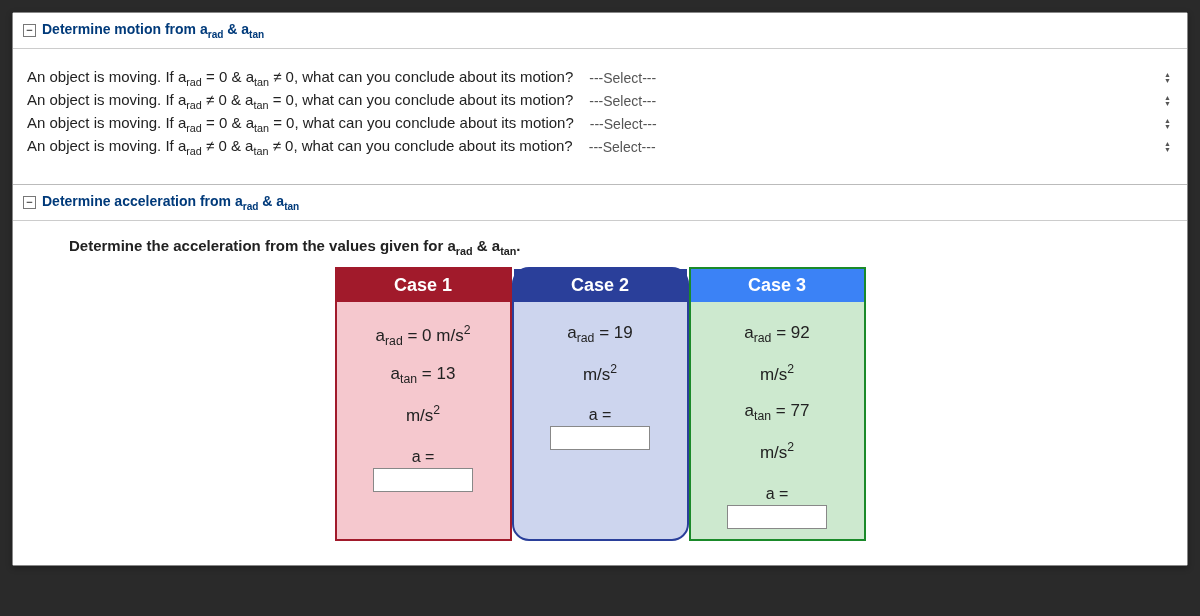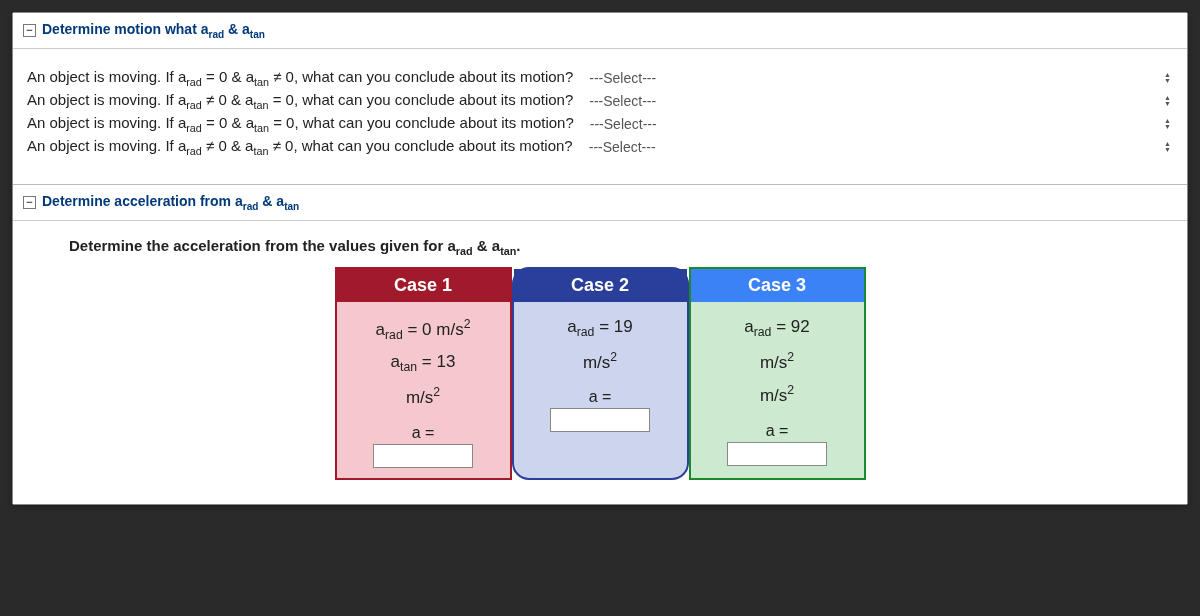--- a/index.html
+++ b/index.html
@@ -95,21 +95,21 @@
     color: #fff;
     font-weight: bold;
     padding: 6px 0;
     font-size: 18px;
   }
   .case-body {
     padding: 6px 10px 4px 10px;
     line-height: 1.35;
     font-size: 17px;
   }
-  .case-body .line { margin: 8px; }
+  .case-body .line { margin: 14px; }
   .case .eqlabel { margin-top: 2px; font-size: 16px; }
   .case input.ans {
     width: 100px;
     height: 24px;
     border: 1px solid #888;
     margin-top: 2px;
     font-size: 14px;
     padding: 2px 4px;
     background:#fff;
   }
@@ -131,21 +131,21 @@
   }
 </style>
 </head>
 <body>
 
 <div class="page">
 
   <div class="section-header">
     <span class="collapse-box">−</span>
     <span>
-      <span>Determine motion what a</span><sub>rad</sub><span> &amp; a</span><sub>tan</sub>
+      <span>Determine motion from a</span><sub>rad</sub><span> &amp; a</span><sub>tan</sub>
     </span>
   </div>
 
   <div class="section-body">
 
     <div class="qrow">
       <span class="qtext">
         <span>An object is moving. If a</span><sub>rad</sub><span> = 0 &amp; a</span><sub>tan</sub><span> ≠ 0, what can you conclude about its motion?</span>
       </span>
       <span class="select-wrap">
@@ -247,20 +247,23 @@
       <div class="case case3">
         <div class="case-title">Case 3</div>
         <div class="case-body">
           <div class="line">
             <span>a</span><sub>rad</sub><span> = 92</span>
           </div>
           <div class="line">
             <span>m/s</span><sup>2</sup>
           </div>
           <div class="line">
+            <span>a</span><sub>tan</sub><span> = 77</span>
+          </div>
+          <div class="line">
             <span>m/s</span><sup>2</sup>
           </div>
         </div>
         <div class="eqlabel">a =</div>
         <input class="ans" type="text" style="">
       </div>
 
     </div>
   </div>
 

